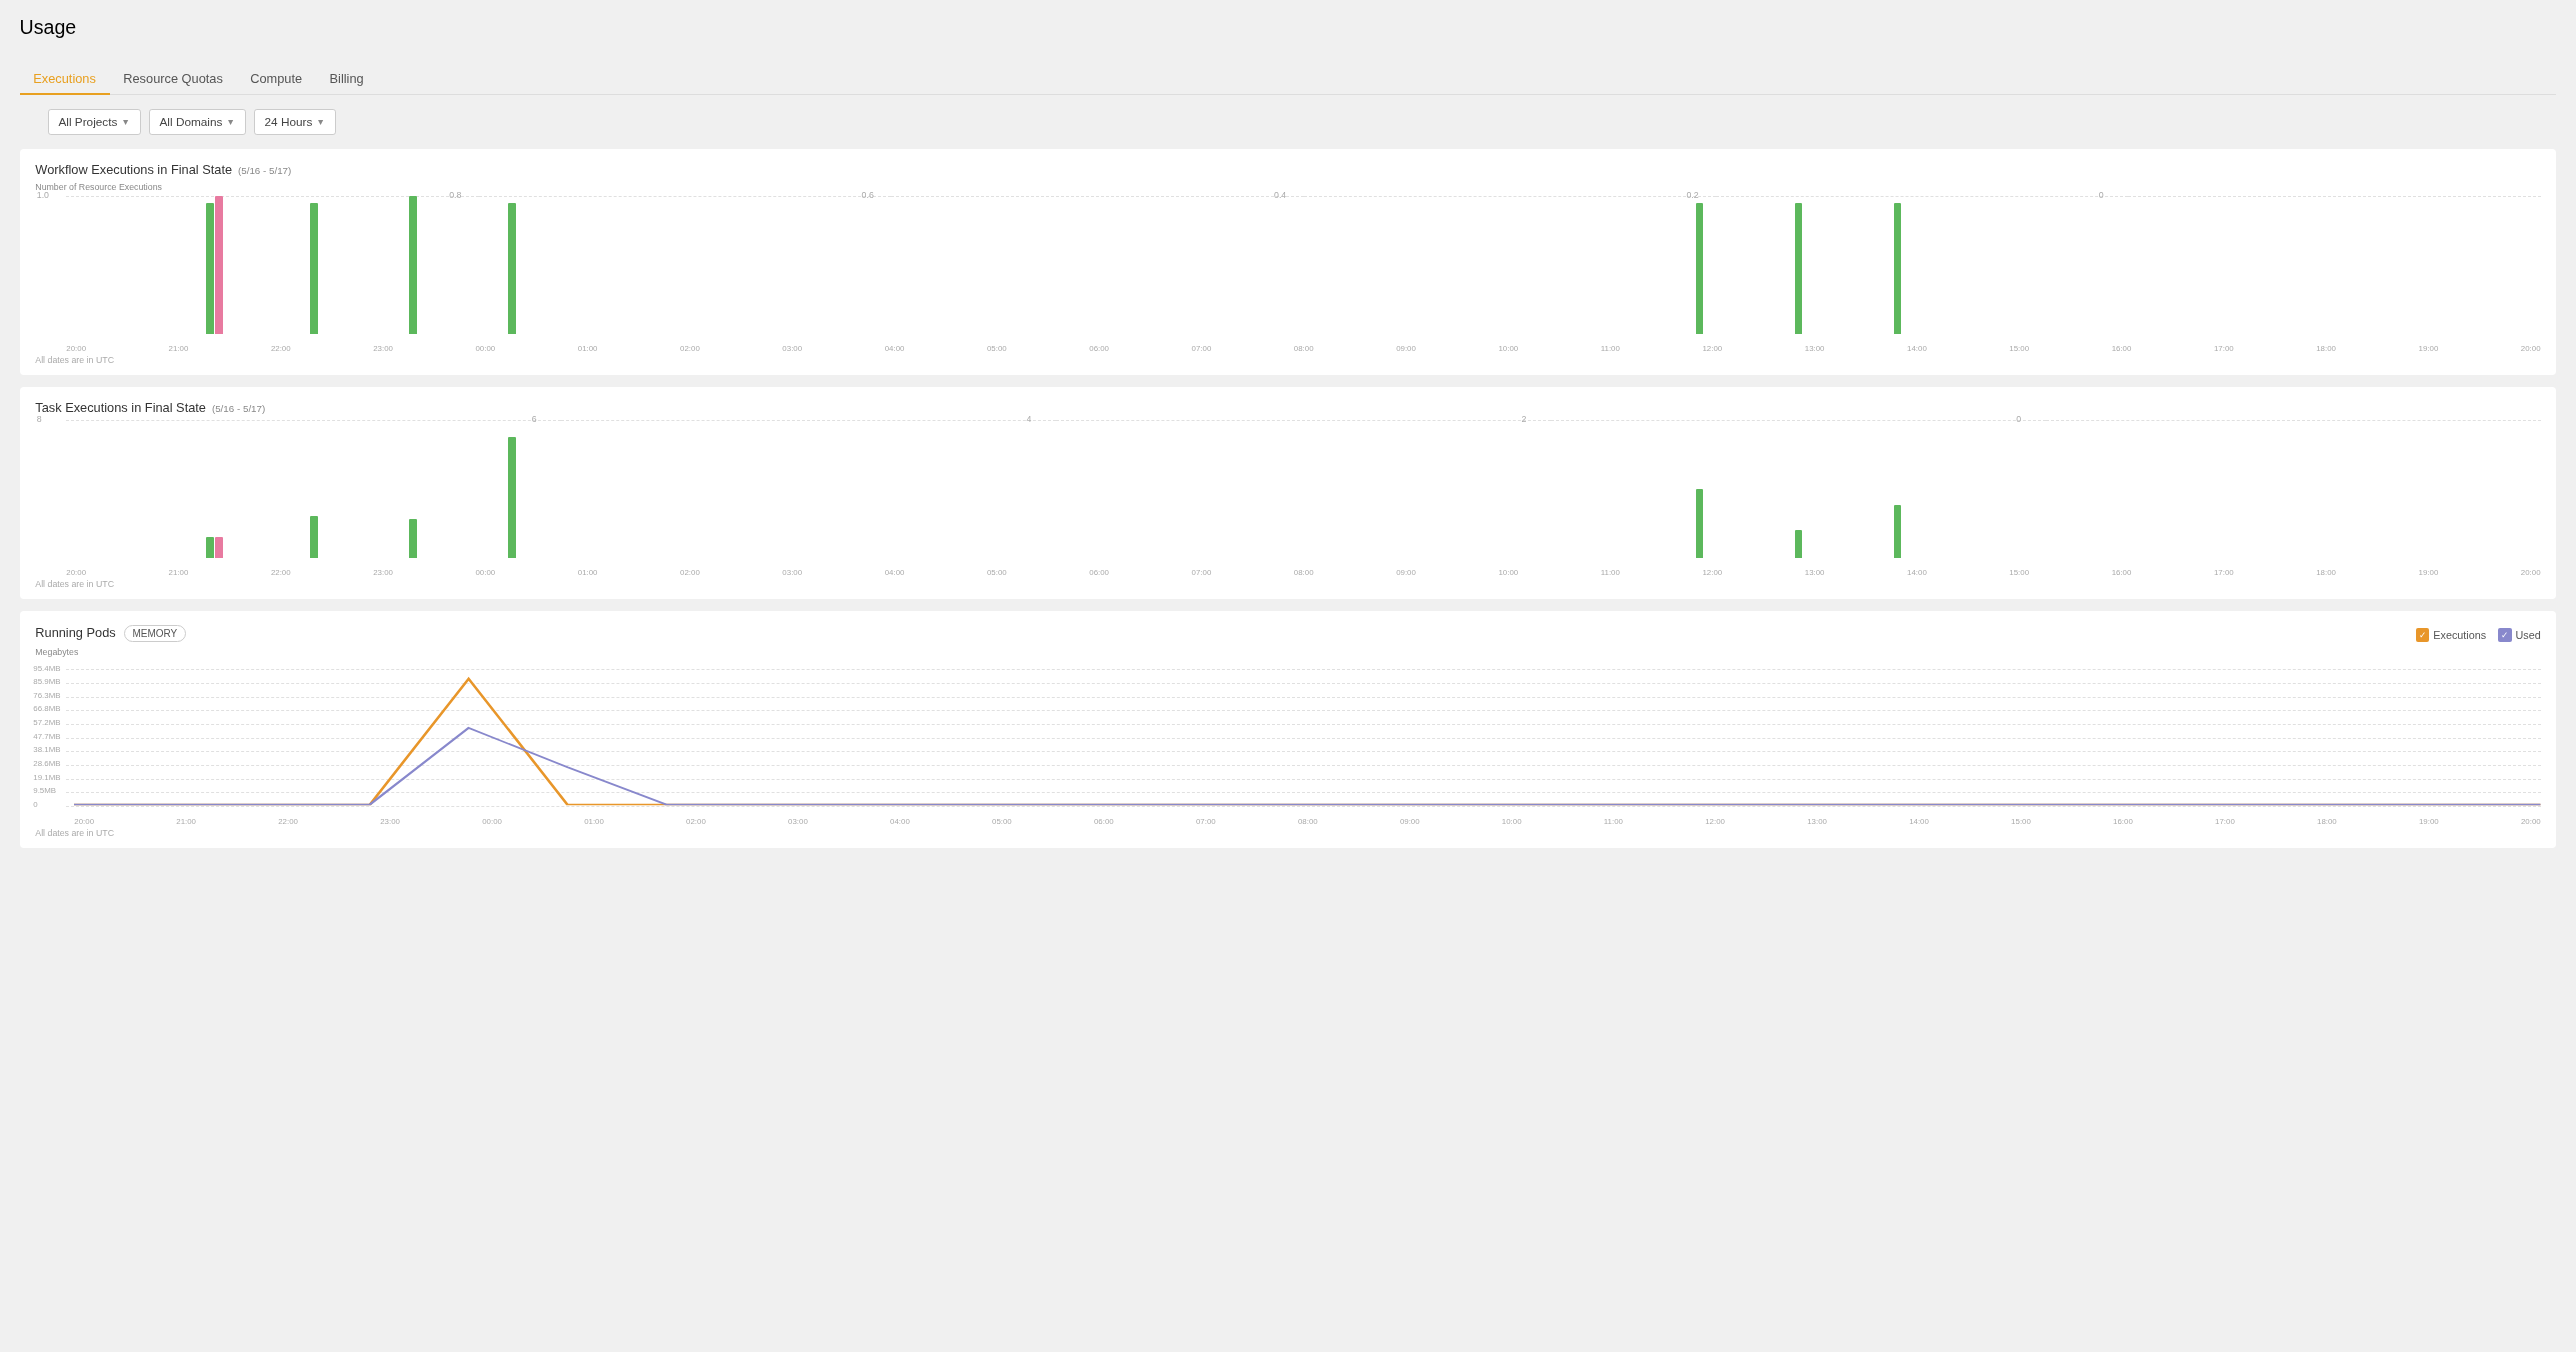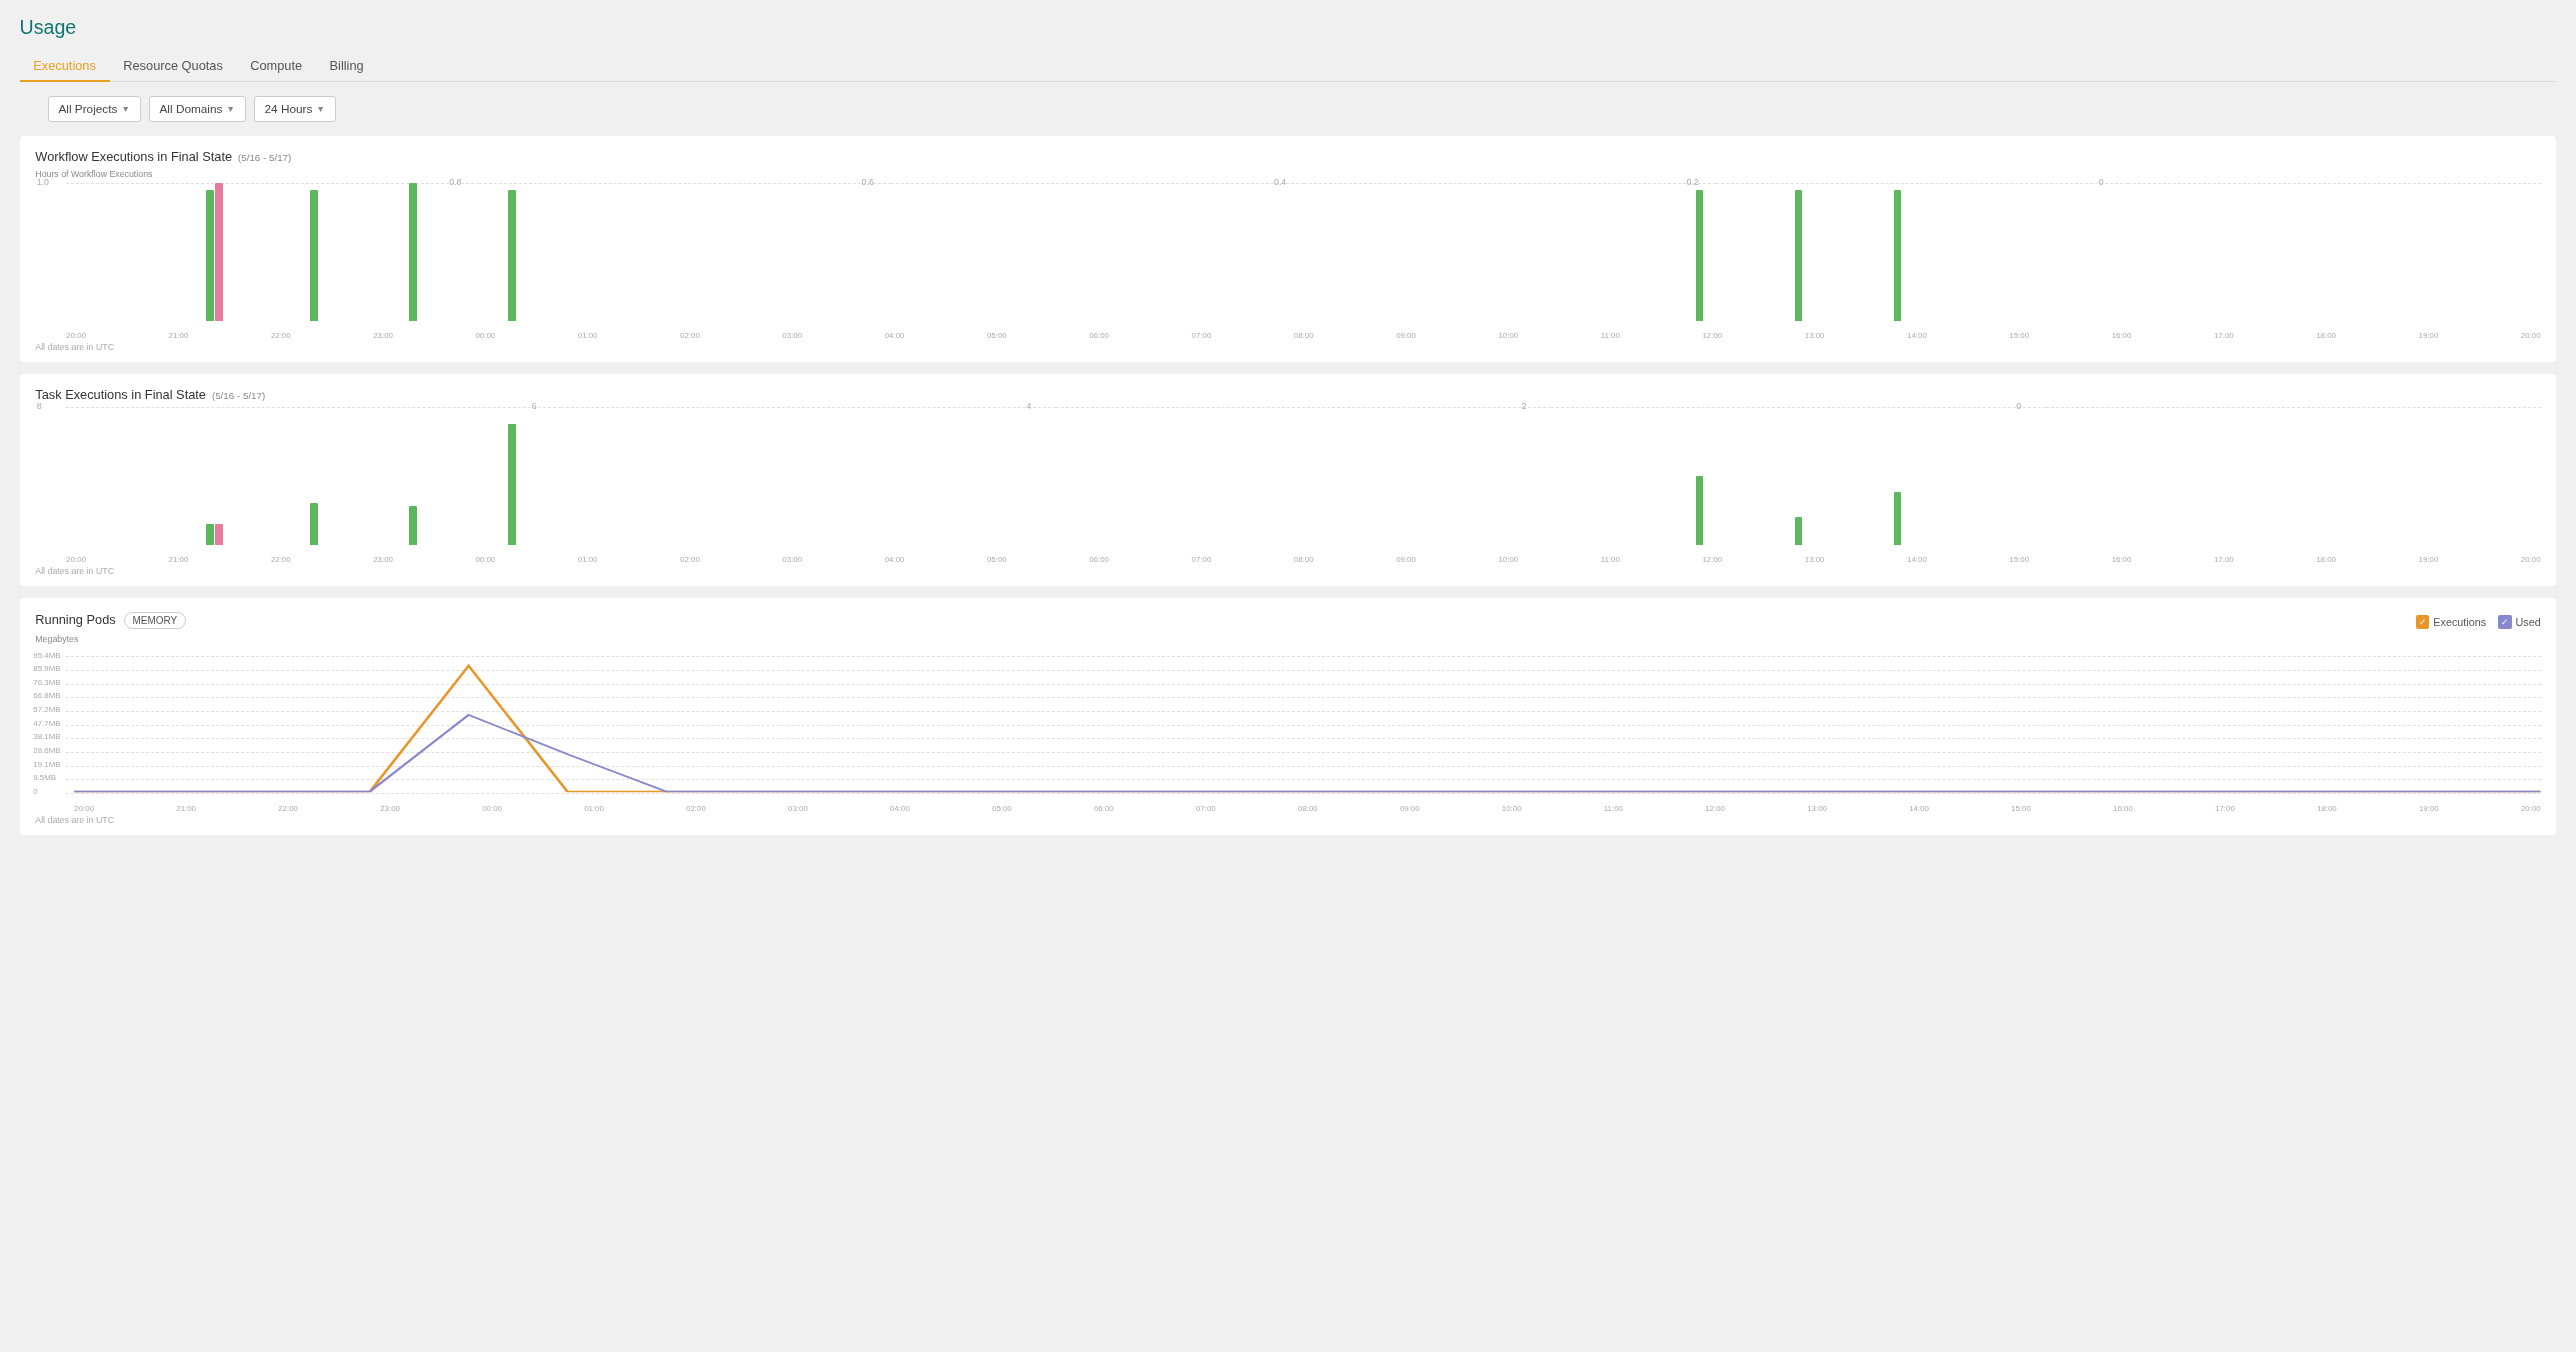--- a/index.html
+++ b/index.html
@@ -1,18 +1,18 @@
 <!DOCTYPE html>
 <html><head>
   <meta charset="utf-8">
   <style>
     * { box-sizing: border-box; margin: 0; padding: 0; }
     body { font-family: -apple-system, BlinkMacSystemFont, 'Segoe UI', sans-serif; background: #f0f0f0; font-size: 11.8px; color: #333; }
     .page { padding: 15.7px 19.6px; }
-    h1 { font-size: 19.6px; font-weight: 500; margin-bottom: 11px; color: #0f766e; }
+    h1 { font-size: 19.6px; font-weight: 500; margin-bottom: 24px; color: #000000; }
     .tabs { display: flex; border-bottom: 1px solid #ddd; margin-bottom: 13.7px; }
     .tab { padding: 7.9px 13.7px; cursor: pointer; font-size: 12.8px; color: #555; border-bottom: 2px solid transparent; margin-bottom: -1px; }
     .tab.active { color: #e8a020; border-bottom: 2px solid #e8a020; font-weight: 500; }
     .filters { display: flex; gap: 7.9px; margin-bottom: 13.7px; padding-left: 28px; }
     .filter-btn { display: flex; align-items: center; gap: 3.9px; padding: 4.9px 9.8px; border: 1px solid #ccc; border-radius: 2.9px; background: #fff; cursor: pointer; font-size: 11.8px; color: #444; }
     .filter-btn .arrow { font-size: 8.8px; color: #888; }
     .chart-panel { background: #fff; border-radius: 3.9px; padding: 13.7px 15.7px 9.8px; margin-bottom: 11.8px; }
     .chart-title { font-size: 12.8px; font-weight: 500; margin-bottom: 2px; }
     .chart-subtitle { font-size: 9.8px; color: #888; margin-bottom: 5.9px; }
     .y-axis-label { font-size: 8.8px; color: #888; margin-bottom: 3.9px; }
@@ -69,21 +69,21 @@
       <span>24 Hours</span>
       <span class="arrow">▼</span>
     </button>
   </div>
 
   <div class="chart-panel">
     <div style="display:flex; align-items:baseline; gap:5.9px;">
       <span class="chart-title">Workflow Executions in Final State</span>
       <span class="chart-subtitle">(5/16 - 5/17)</span>
     </div>
-    <div class="y-axis-label">Hours of Workflow Executions</div>
+    <div class="y-axis-label">Number of Resource Executions</div>
     <div class="bar-chart" id="workflow-bar-chart">
       <div class="grid-lines" id="workflow-grid">
           <div class="grid-line">
             <span class="grid-label">1.0</span>
           </div>
           <div class="grid-line">
             <span class="grid-label">0.8</span>
           </div>
           <div class="grid-line">
             <span class="grid-label">0.6</span>

